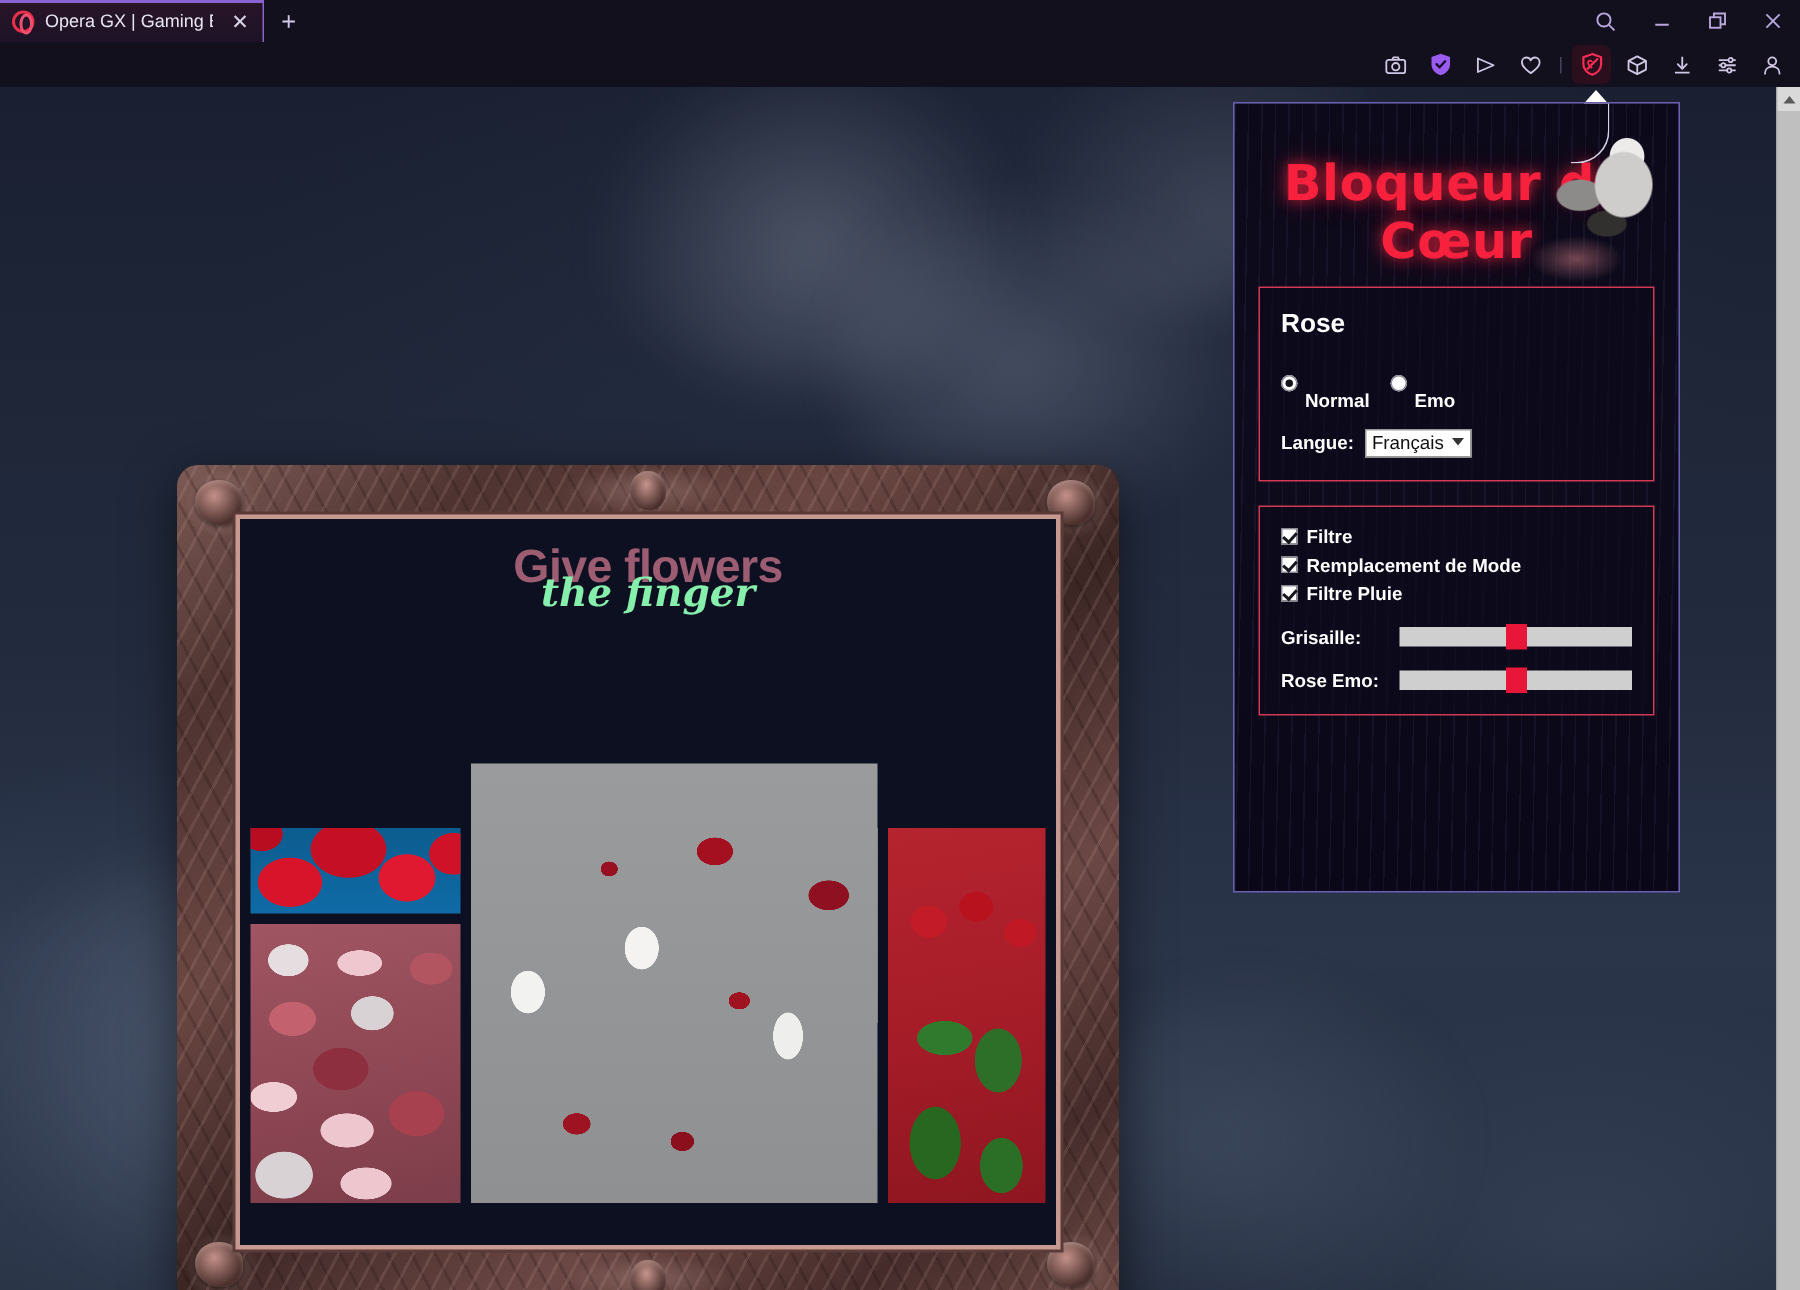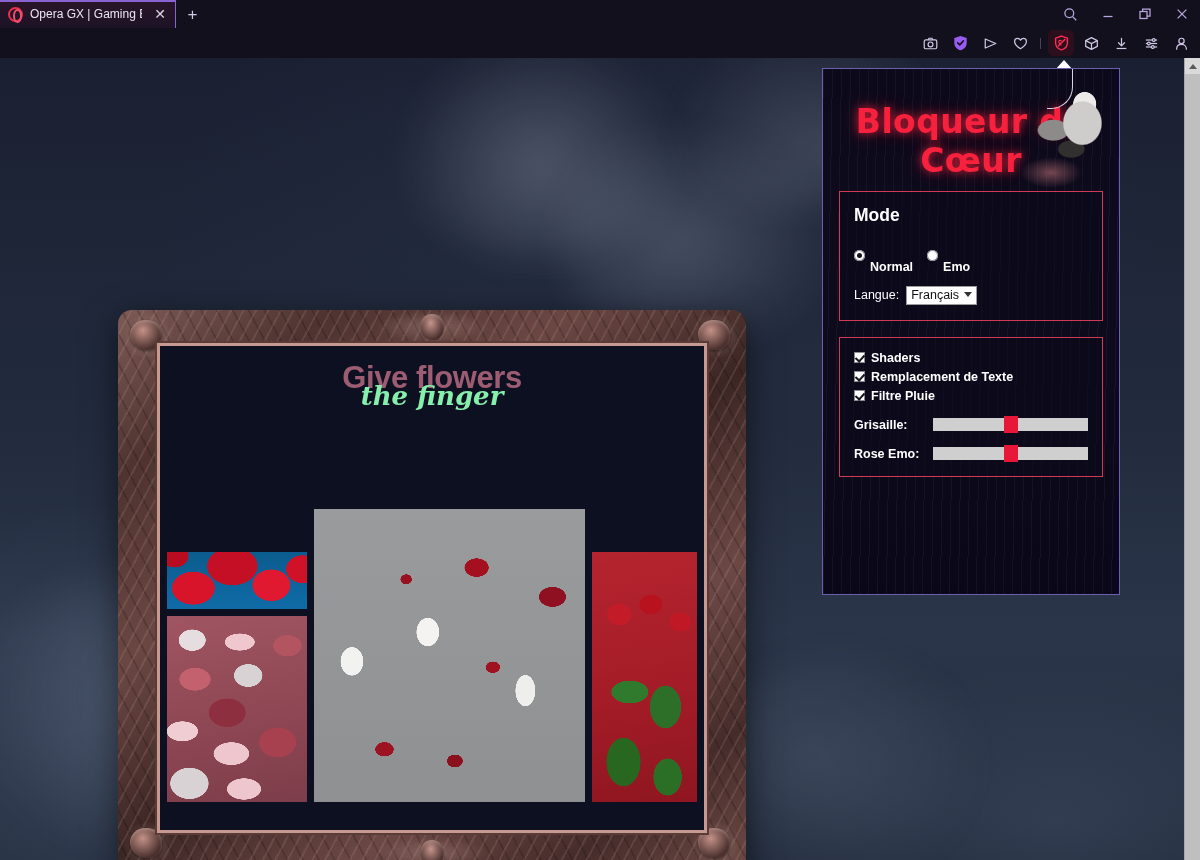--- a/index.html
+++ b/index.html
@@ -324,21 +324,21 @@
     background:#ffffff; position:relative; flex:0 0 auto;
     box-shadow: inset 0 0 0 1px #8c8c96;
   }
   .radio-dot.checked::after{
     content:""; position:absolute; left:3px; top:3px; width:5px; height:5px;
     border-radius:50%; background:#13131c;
   }
   .radio-label { color:#ffffff; font-size:12.5px; font-weight:700;margin-top:22px; }
 
   .lang-row { display:flex; align-items:center; gap:7px; }
-  .lang-label { color:#ffffff; font-size:12.5px; font-weight:400; }
+  .lang-label { color:#ffffff; font-size:12.5px; font-weight:700; }
   #lang-select {
     background:#ffffff; color:#111; font-size:12.5px;
     font-family:"Liberation Sans", sans-serif;
     border:1px solid #9a9a9a; padding:1px 4px 2px 4px;
     display:flex; align-items:center; gap:5px; cursor:pointer;
   }
   .chev { width:0;height:0; border-left:4px solid transparent;
           border-right:4px solid transparent; border-top:5px solid #333; }
 
   .check-list { margin-bottom:6px; }
@@ -547,21 +547,21 @@
 <div id="ext-popup">
   <div id="ext-popup-rain"></div>
 
   <div id="ext-title-area">
     <div id="cherub-art"></div>
     <div id="cherub-string"></div>
     <div id="ext-title">Bloqueur de Cœur</div>
   </div>
 
   <div class="ext-section">
-    <div class="ext-section-title">Mode</div>
+    <div class="ext-section-title">Rose</div>
 
     <div class="radio-row">
       <label class="radio-item">
         <span class="radio-dot checked"></span>
         <span class="radio-label">Normal</span>
       </label>
       <label class="radio-item">
         <span class="radio-dot"></span>
         <span class="radio-label">Emo</span>
       </label>
@@ -574,25 +574,25 @@
         <span class="chev"></span>
       </div>
     </div>
   </div>
 
   <div class="ext-section">
 
     <div class="check-list">
       <label class="check-row">
         <span class="check-box checked"></span>
-        <span class="check-label">Shaders</span>
+        <span class="check-label">Filtre</span>
       </label>
       <label class="check-row">
         <span class="check-box checked"></span>
-        <span class="check-label">Remplacement de Texte</span>
+        <span class="check-label">Remplacement de Mode</span>
       </label>
       <label class="check-row">
         <span class="check-box checked"></span>
         <span class="check-label">Filtre Pluie</span>
       </label>
     </div>
 
     <div class="slider-row">
       <span class="slider-label">Grisaille:</span>
       <div class="slider-track">

